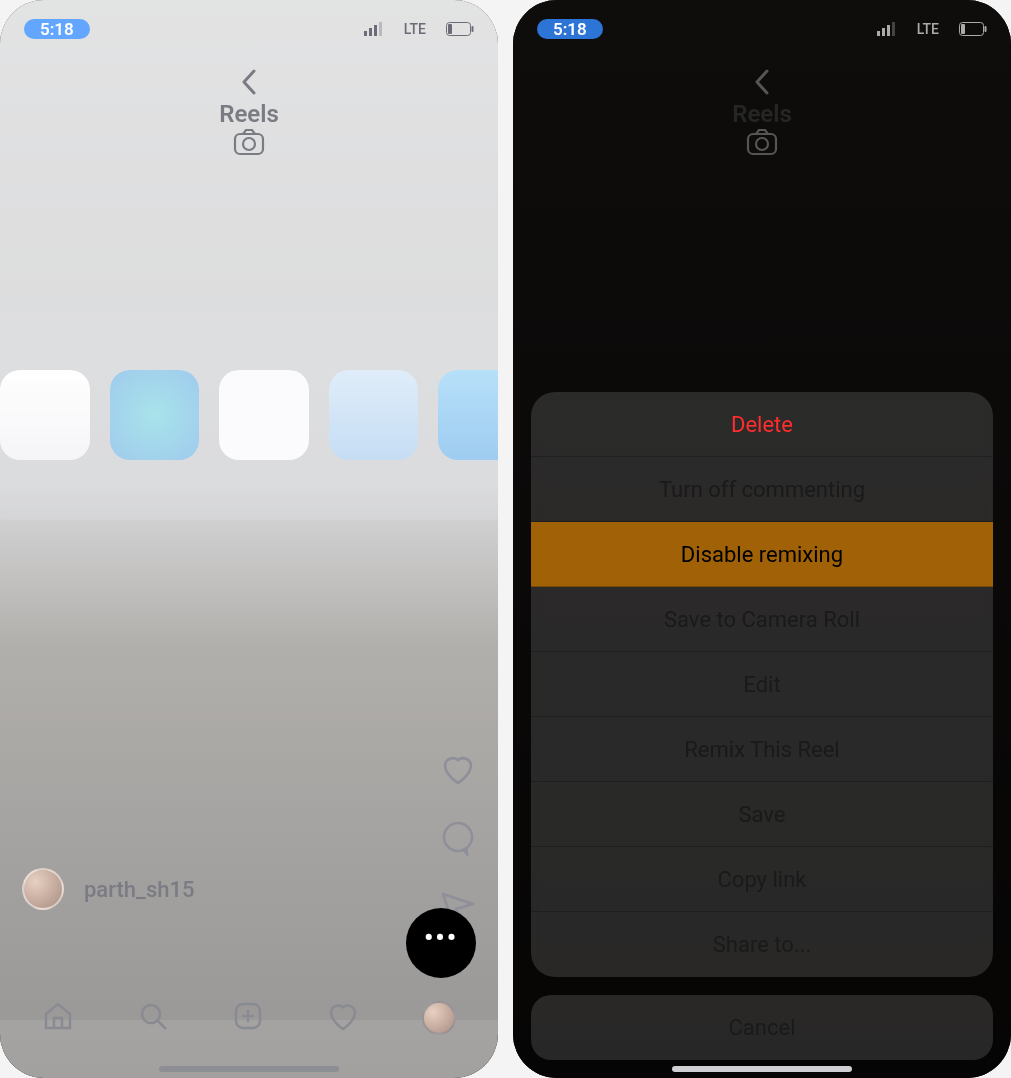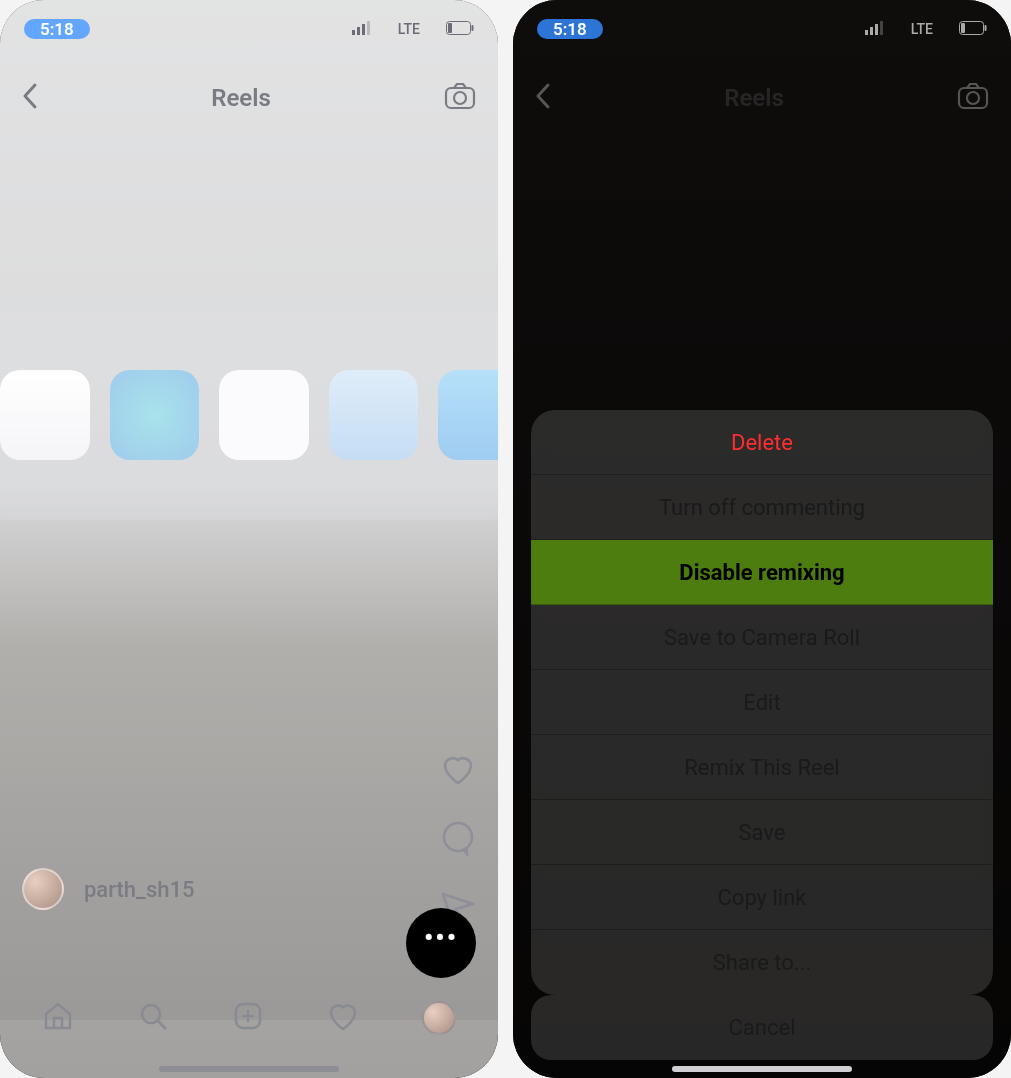--- a/index.html
+++ b/index.html
@@ -39,30 +39,31 @@
   .time-pill{
     background:#63a6ff;
     color:#fff;
     font-weight:600;
     font-size:17px;
     padding:0 16px;
     border-radius:18px;
     text-align:center;
   }
   .status-right{
-    display:flex; gap:26px;
+    display:flex; align-items:center; gap:20px;
     font-size:14px; font-weight:500; color:#6c6c78;
   }
   .right-phone .status-right{ color:#aaa; }
   .signal svg, .battery svg { display:block; }
   .top-nav{
     position:absolute; top:68px; left:0; right:0; height:60px;
-    display:flex; align-items:center; justify-content:space-between;
+    display:flex; align-items:center; 
     padding:0 22px;
     color:#7b7b84;
+    flex-direction:column;
   }
   .top-nav .title{
     font-size:24px; font-weight:600;
   }
   .decor-dock{
     position:absolute; top:310px; left:-30px; right:-30px; height:210px;
     background: rgba(190,195,205,0.25);
     border-radius:40px;
     display:flex; align-items:center; justify-content:flex-start;
     padding-left:30px; gap:20px;
@@ -134,36 +135,36 @@
     color:#555;
   }
   .sheet-wrap{
     position:absolute; left:18px; right:18px; bottom:18px;
   }
   .action-sheet{
     background: rgba(130,130,130,0.28);
     backdrop-filter: blur(6px);
     border-radius:24px;
     overflow:hidden;
-    margin-bottom:0;
+    margin-bottom:18px;
   }
   .sheet-item{
     height:65px;
     display:flex; align-items:center; justify-content:center;
     font-size:22px;
     color:#1a1a1a;
     border-bottom:1px solid rgba(0,0,0,0.25);
     background: transparent;
   }
   .sheet-item:last-child{ border-bottom:none; }
   .sheet-item.destructive{ color:#ff2d2d; }
   .sheet-item.highlight{
-    background:#4d7c0f;
+    background:#a16207;
     color:#000;
-    font-weight:700;
+    font-weight:400;
   }
   .cancel-sheet{
     background: rgba(130,130,130,0.28);
     border-radius:20px;
     height:65px;
     display:flex; align-items:center; justify-content:center;
     font-size:22px;
     color:#1a1a1a;
   }
   .right-phone .home-indicator{

